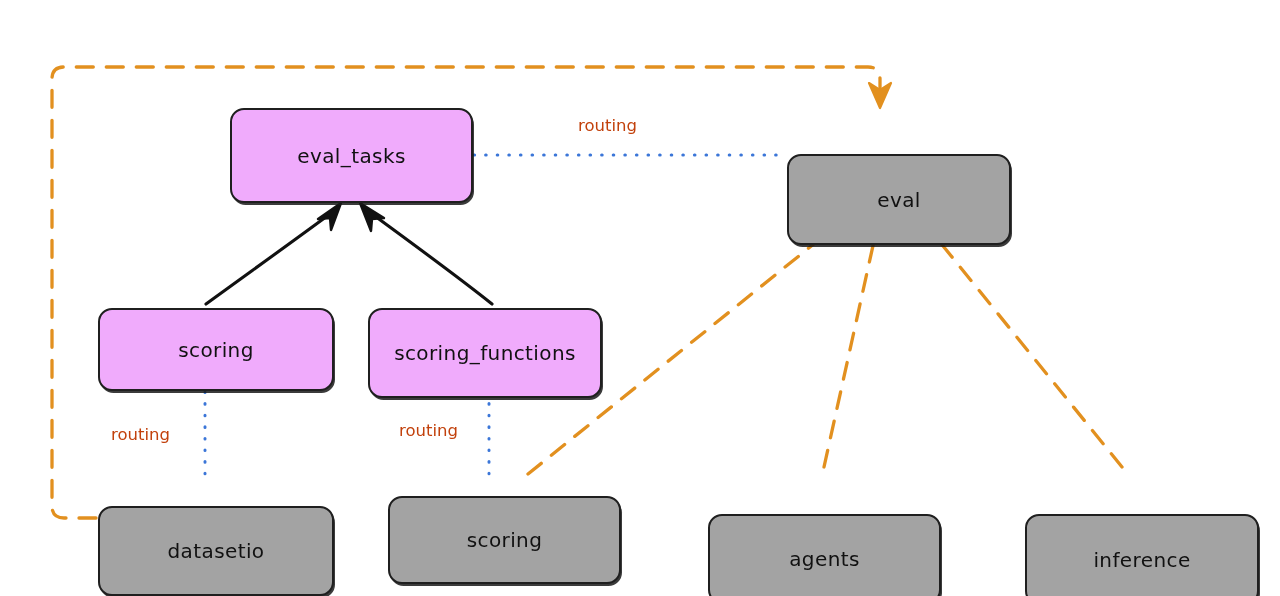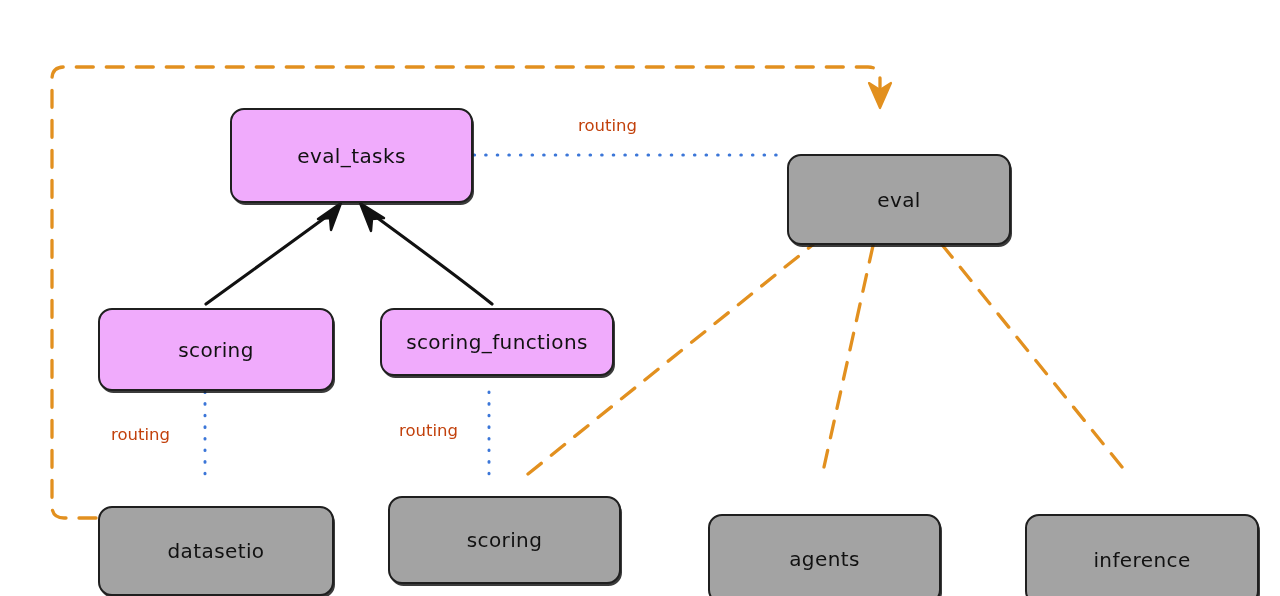--- a/index.html
+++ b/index.html
@@ -108,21 +108,21 @@
   </div>
 
   <div class="node node-green" style="left:787px; top:110px; width:224px; height:91px;">
     <span class="node-label">eval</span>
   </div>
 
   <div class="node node-blue" style="left:98px; top:308px; width:236px; height:83px;">
     <span class="node-label">scoring</span>
   </div>
 
-  <div class="node node-blue" style="left:380px; top:308px; width:234px; height:68px;">
+  <div class="node node-blue" style="left:368px; top:308px; width:234px; height:90px;">
     <span class="node-label">scoring_functions</span>
   </div>
 
   <div class="node node-green" style="left:98px; top:462px; width:236px; height:90px;">
     <span class="node-label">datasetio</span>
   </div>
 
   <div class="node node-green" style="left:388px; top:452px; width:233px; height:88px;">
     <span class="node-label">scoring</span>
   </div>

